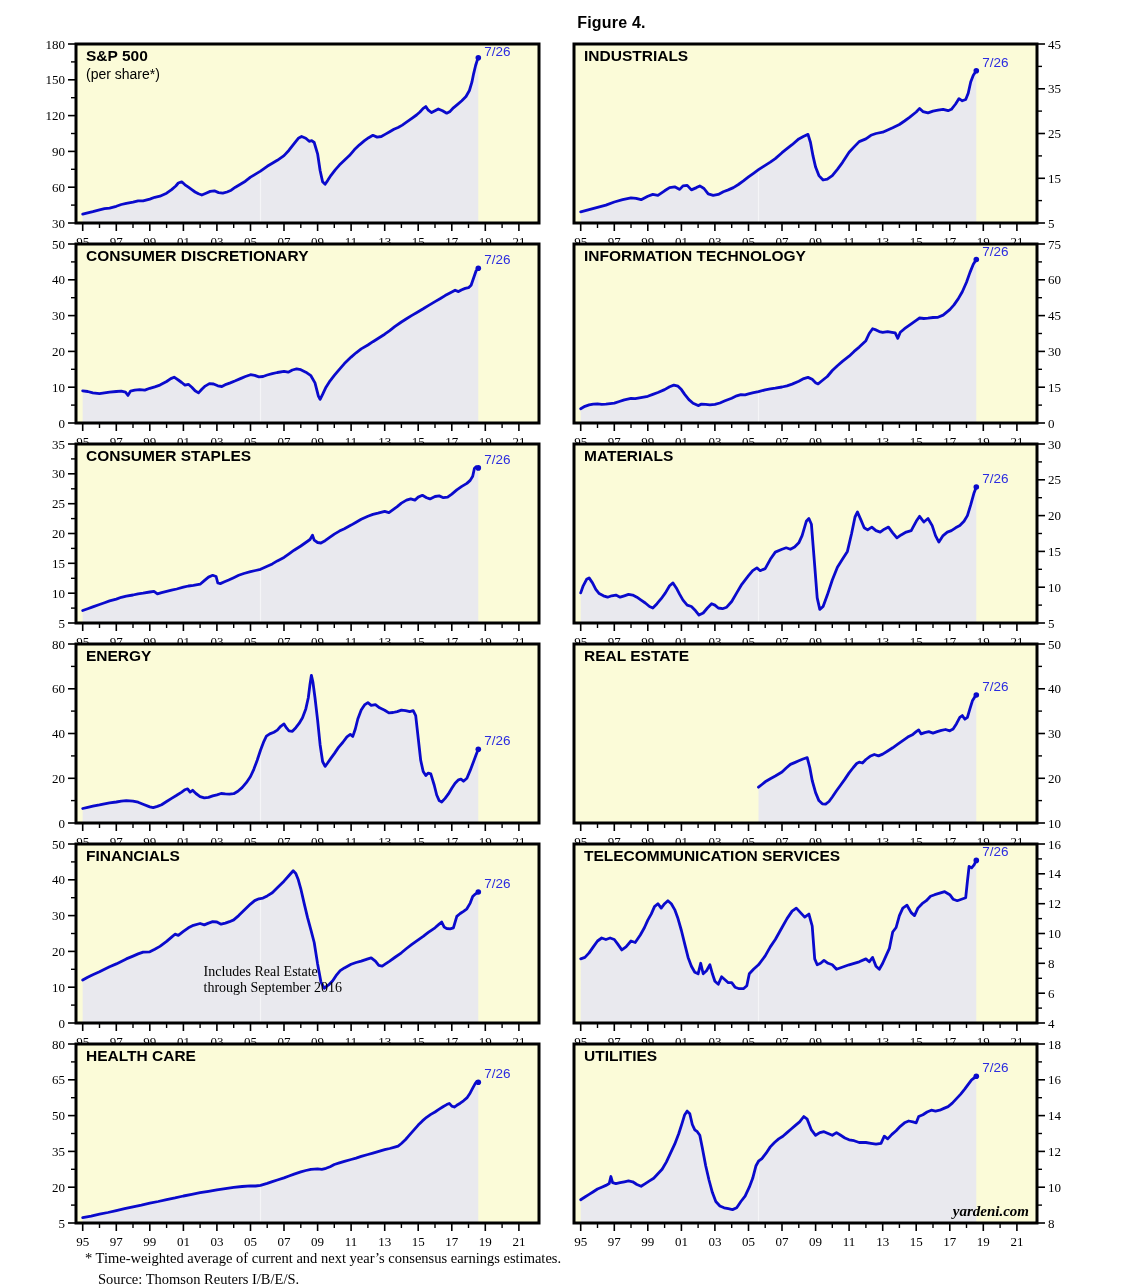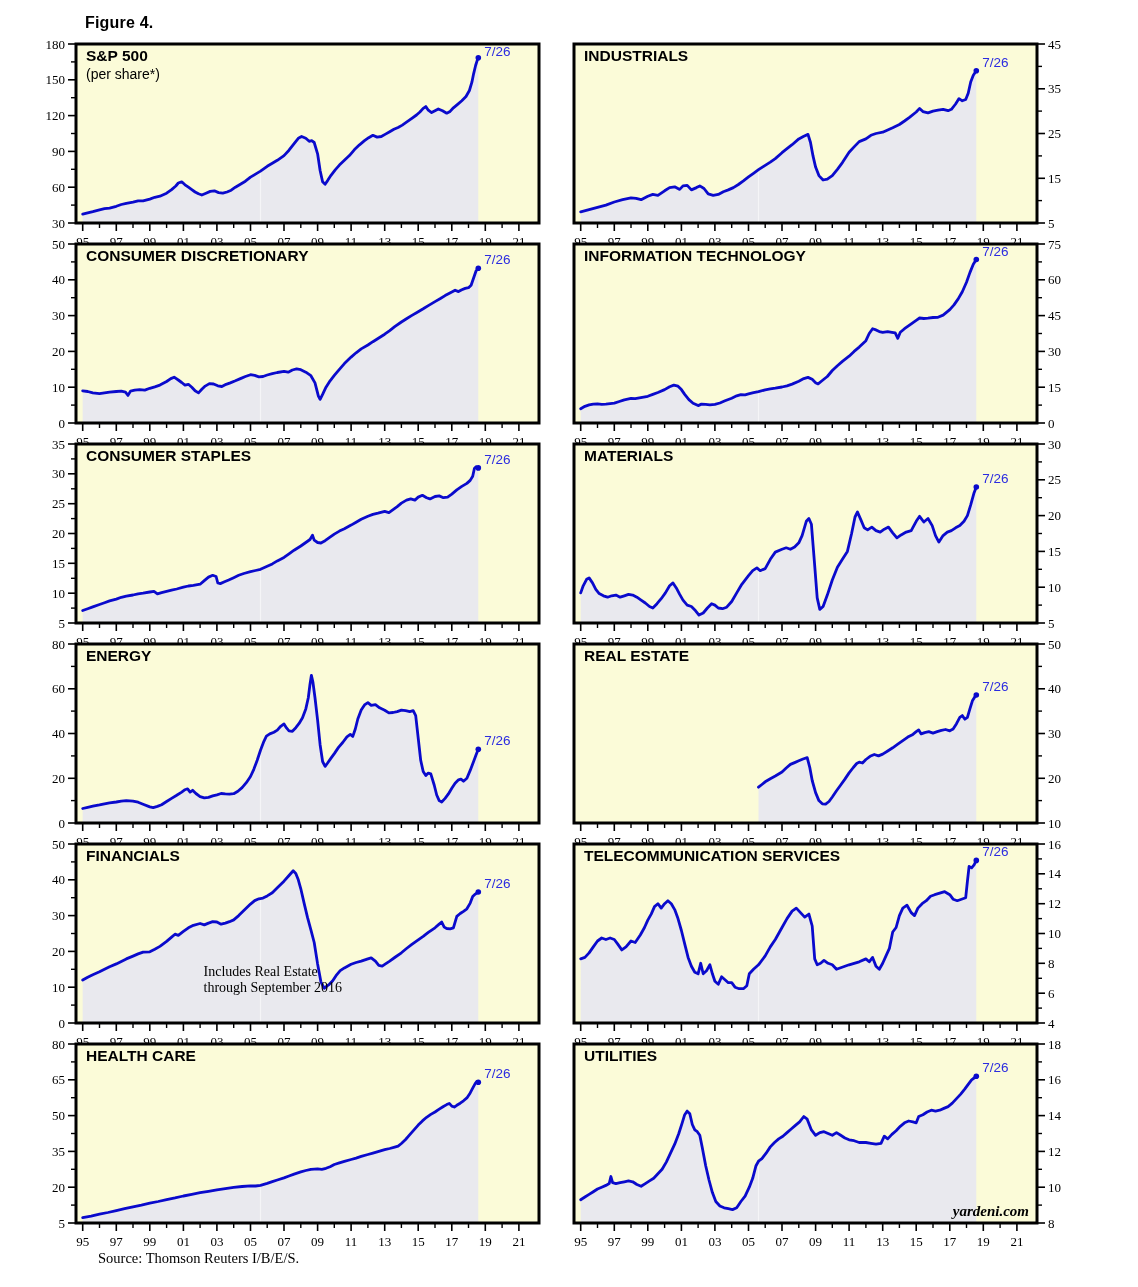--- a/index.html
+++ b/index.html
@@ -1,17 +1,17 @@
 <!DOCTYPE html>
 <html><head>
 <meta charset="utf-8">
 <style>
   html,body{margin:0;padding:0;background:#ffffff;}
   body{width:1138px;height:1287px;font-family:"Liberation Sans",sans-serif;color:#000;}
-  .figure-label{font-weight:bold;font-size:16px;margin:14px 0 6px 85px;letter-spacing:.2px;}
+  .figure-label{font-weight:bold;font-size:16px;margin:14px 0 6px 85px;letter-spacing:.2px;text-align:center;}
   .grid{display:grid;grid-template-columns:496px 496px;column-gap:30px;row-gap:0;padding-left:45px;}
   .panel{width:496px;height:200px;}
   .panel svg{display:block;overflow:visible;}
   .footnote{font-family:"Liberation Serif",serif;font-size:14.5px;margin:10px 0 0 85px;line-height:1.45;}
   .footnote .src{margin-left:13px;}
 </style>
 </head>
 <body>
 
 <div class="figure-label">Figure 4.</div>
@@ -853,14 +853,15 @@
         <line x1="466" y1="6.0" x2="474" y2="6.0" stroke="#000" stroke-width="1.6"></line>
         <text x="477" y="6.0" dy="4.5" font-family="Liberation Serif,serif" font-size="13" text-anchor="start">18</text>
         <text x="13" y="23" font-family="Liberation Sans,sans-serif" font-size="15.5" font-weight="bold">UTILITIES</text>
         <text x="458" y="178" font-family="Liberation Serif,serif" font-size="15" font-weight="bold" font-style="italic" text-anchor="end">yardeni.com</text>
         <text x="411.3" y="34.2" font-family="Liberation Sans,sans-serif" font-size="13.5" fill="#2B2BE0">7/26</text>
       </svg>
     </div>
 </div>
 
 <div class="footnote">
+  <div>* Time-weighted average of current and next year’s consensus earnings estimates.</div>
   <div class="src">Source: Thomson Reuters I/B/E/S.</div>
 </div>
 
 </body></html>

